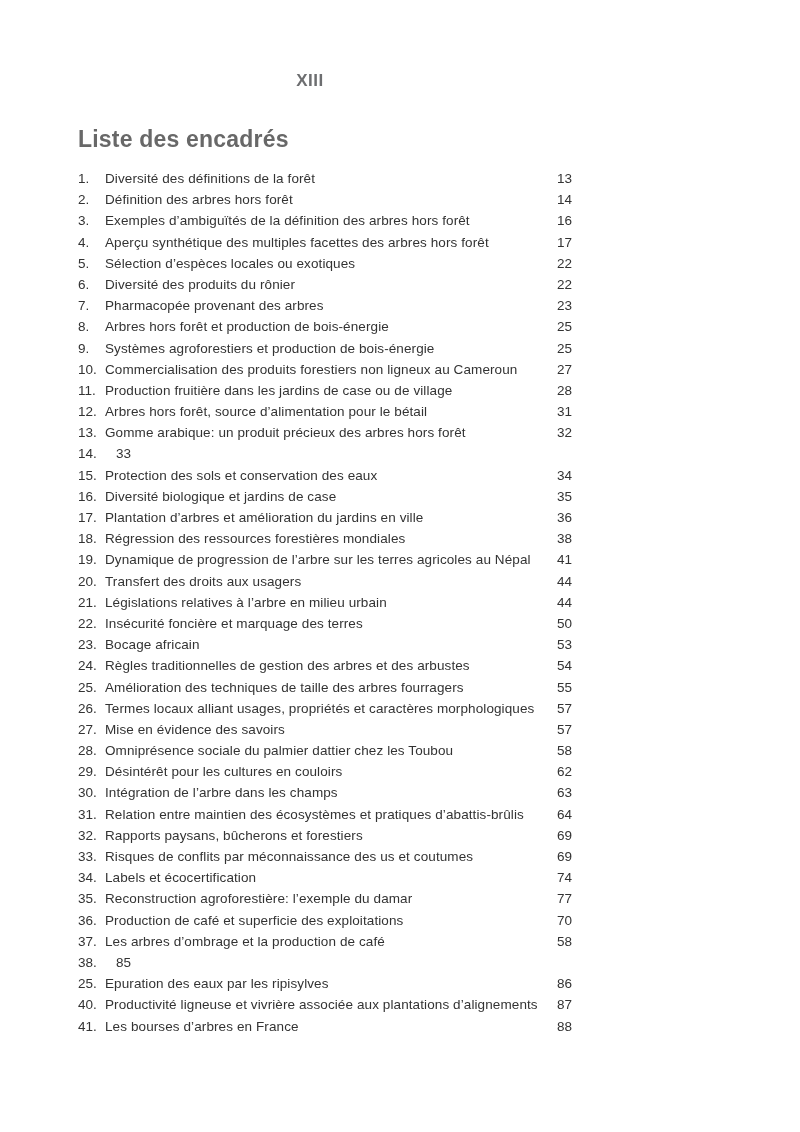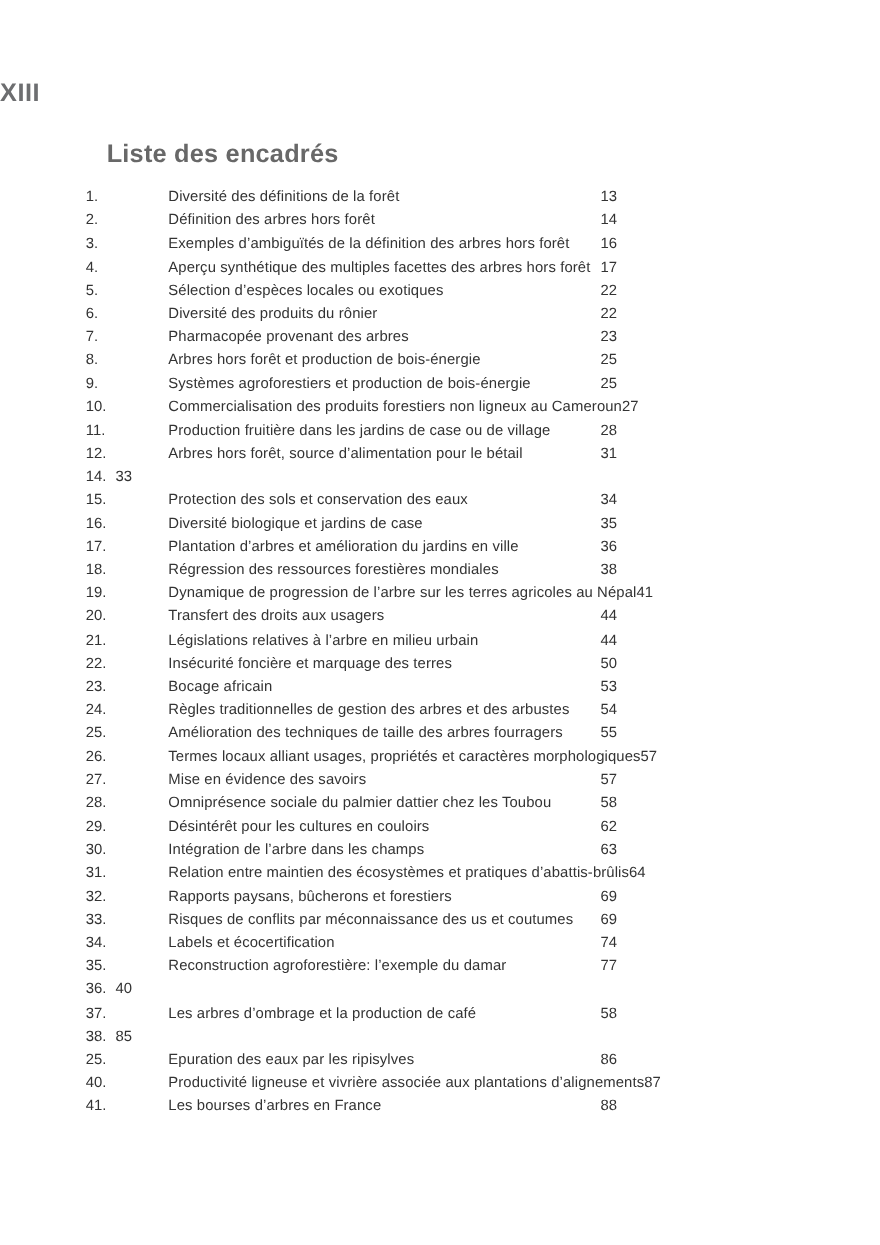--- a/index.html
+++ b/index.html
@@ -11,35 +11,34 @@
     background: #ffffff;
     font-family: "Liberation Sans", sans-serif;
     overflow: hidden;
     margin: 0 auto;
   }
   .folio {
     position: absolute;
     top: 71px;
     left: 0;
     width: 620px;
-    text-align: left;
-    font-size: 23px;
+    text-align: center;
+    font-size: 17px;
     font-weight: bold;
     color: #6d6e70;
     letter-spacing: 0.5px;
   }
   .doc-title {
     position: absolute;
     top: 126px;
     left: 78px;
     font-size: 23px;
     font-weight: bold;
     color: #686868;
     letter-spacing: 0.2px;
-    margin-left: 19px;
   }
   .toc-list {
     position: absolute;
     top: 168px;
     left: 78px;
     width: 494px;
   }
   .row {
     display: flex;
     align-items: baseline;
@@ -50,25 +49,25 @@
   }
   .row .num {
     width: 27px;
     flex: 0 0 27px;
   }
   .row .item-title {
     flex: 1 1 auto;
     white-space: nowrap;
     overflow: visible;
     letter-spacing: 0.1px;
-    margin-left: 48px;
   }
   .row .pg {
     flex: 0 0 auto;
     min-width: 26px;
+    text-align: right;
   }
 </style>
 </head>
 <body>
 
 <div class="page">
   <div class="folio">XIII</div>
   <h1 class="doc-title">Liste des encadrés</h1>
   <div class="toc-list">
       <div class="row">
@@ -125,20 +124,25 @@
         <span class="num">11.</span>
         <span class="item-title">Production fruitière dans les jardins de case ou de village</span>
         <span class="pg">28</span>
       </div>
       <div class="row">
         <span class="num">12.</span>
         <span class="item-title">Arbres hors forêt, source d’alimentation pour le bétail</span>
         <span class="pg">31</span>
       </div>
       <div class="row">
+        <span class="num">13.</span>
+        <span class="item-title">Gomme arabique: un produit précieux des arbres hors forêt</span>
+        <span class="pg">32</span>
+      </div>
+      <div class="row">
         <span class="num">14.</span>
         <span class="pg">33</span>
       </div>
       <div class="row">
         <span class="num">15.</span>
         <span class="item-title">Protection des sols et conservation des eaux</span>
         <span class="pg">34</span>
       </div>
       <div class="row">
         <span class="num">16.</span>
@@ -235,21 +239,22 @@
         <span class="item-title">Labels et écocertification</span>
         <span class="pg">74</span>
       </div>
       <div class="row">
         <span class="num">35.</span>
         <span class="item-title">Reconstruction agroforestière: l’exemple du damar</span>
         <span class="pg">77</span>
       </div>
       <div class="row">
         <span class="num">36.</span>
-        <span class="pg">40</span>
+        <span class="item-title">Production de café et superficie des exploitations</span>
+        <span class="pg">70</span>
       </div>
       <div class="row">
         <span class="num">37.</span>
         <span class="item-title">Les arbres d’ombrage et la production de café</span>
         <span class="pg">58</span>
       </div>
       <div class="row">
         <span class="num">38.</span>
         <span class="pg">85</span>
       </div>

